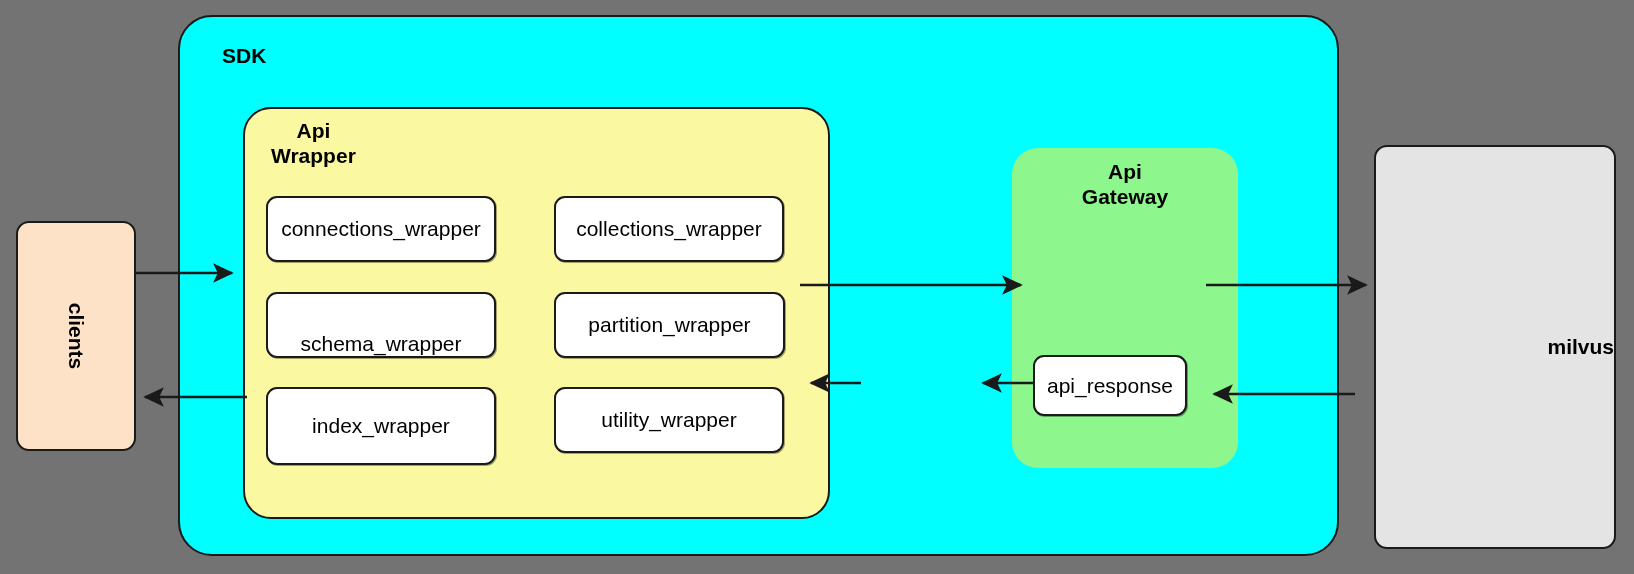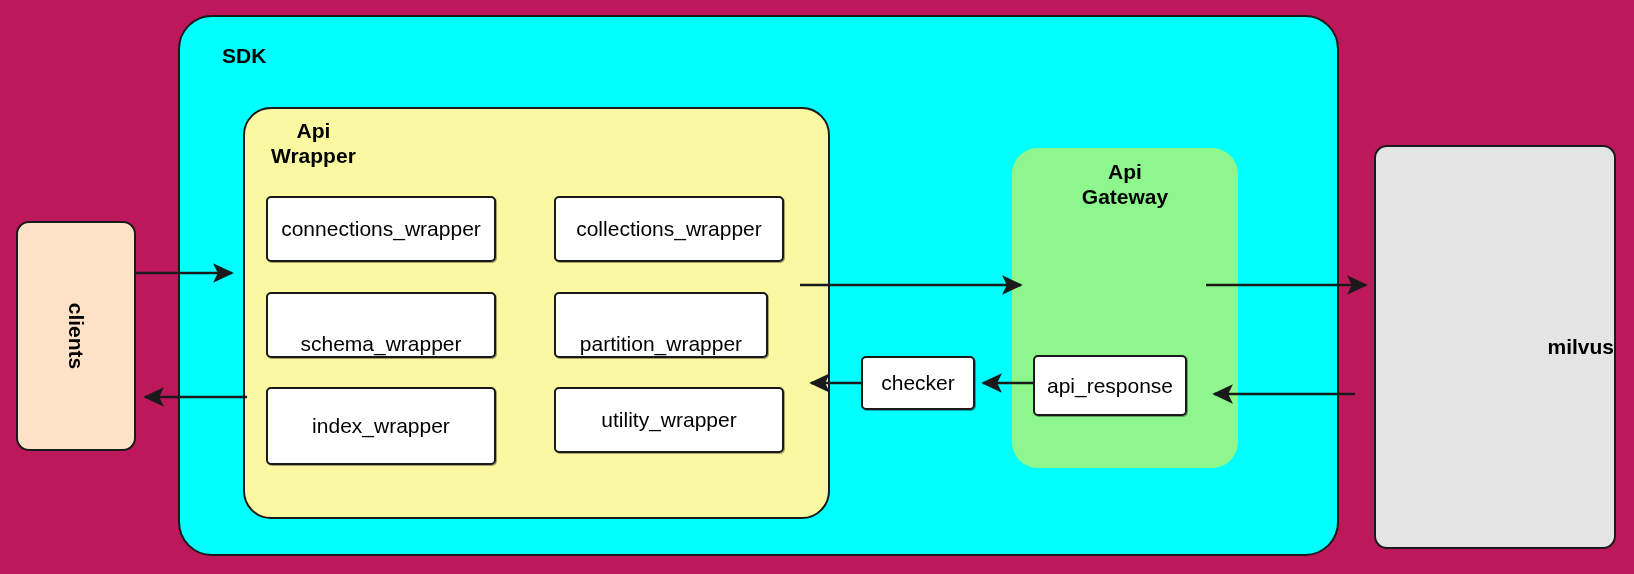--- a/index.html
+++ b/index.html
@@ -4,21 +4,21 @@
 <style>
   html, body {
     margin: 0;
     padding: 0;
     background: #ffffff;
   }
   #stage {
     position: relative;
     width: 1634px;
     height: 574px;
-    background: #be185d;
+    background: #737373;
     font-family: "Liberation Sans", sans-serif;
     overflow: hidden;
   }
 
   
   .node {
     position: absolute;
     box-sizing: border-box;
     border: 2px solid #1a1a1a;
     display: flex;
@@ -82,21 +82,21 @@
   }
   #api-gateway-container > .group-title {
     left: 0;
     right: 0;
     top: 12px;
   }
 
   
   .leaf {
     background: #ffffff;
-    border-radius: 5px;
+    border-radius: 11px;
     font-size: 21px;
     color: #000000;
     box-shadow: 1px 1px 0 rgba(0,0,0,0.35);
   }
 
   
   .endpoint {
     border-radius: 13px;
     font-size: 21px;
     font-weight: bold;
@@ -120,21 +120,21 @@
     height: 404px;
     background: #e4e4e4;
     justify-content: flex-end;
   }
 
   
   #connections-wrapper { left: 266px; top: 196px; width: 230px; height: 66px; }
   #schema-wrapper      { left: 266px; top: 292px; width: 230px; height: 66px; align-items: flex-end; }
   #index-wrapper       { left: 266px; top: 387px; width: 230px; height: 78px; }
   #collections-wrapper { left: 554px; top: 196px; width: 230px; height: 66px; }
-  #partition-wrapper   { left: 554px; top: 292px; width: 214px; height: 66px; align-items: flex-end; }
+  #partition-wrapper   { left: 554px; top: 292px; width: 231px; height: 66px; }
   #utility-wrapper     { left: 554px; top: 387px; width: 230px; height: 66px; text-align: center; }
 
   #api-request-box  { left: 1033px; top: 254px; width: 173px; height: 61px; }
   #api-response-box { left: 1033px; top: 355px; width: 154px; height: 61px; }
   #checker-box      { left: 861px; top: 356px; width: 114px; height: 54px; }
 
   
   #connectors {
     position: absolute;
     left: 0;
@@ -180,23 +180,20 @@
     <span>index_wrapper</span>
   </div>
   <div class="node leaf" id="utility-wrapper">
     <span>utility_wrapper</span>
   </div>
 
   <div class="node leaf" id="api-response-box">
     <span>api_response</span>
   </div>
 
-  <div class="node leaf" id="checker-box">
-    <span>checker</span>
-  </div>
 
   <div class="node endpoint" id="clients-box">
     <span class="vlabel">clients</span>
   </div>
   <div class="node endpoint" id="milvus-box">
     <span>milvus</span>
   </div>
 
   <svg id="connectors" viewBox="0 0 1634 574">
     <defs>

